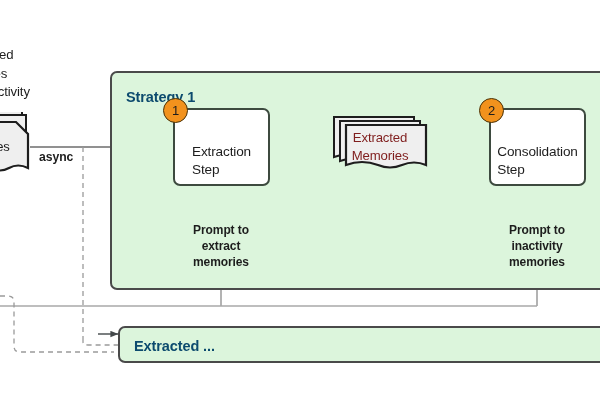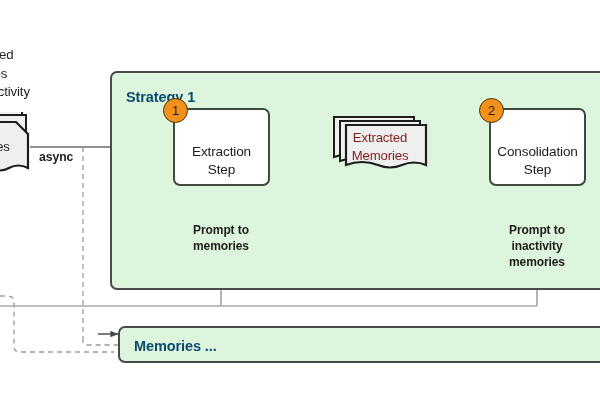--- a/index.html
+++ b/index.html
@@ -93,21 +93,21 @@
     border-radius: 7px;
     box-sizing: border-box;
     display: flex;
     align-items: center;
     justify-content: center;
   }
   .step-label {
     font-size: 13.6px;
     line-height: 18px;
     color: #1d1d1d;
-    text-align: center;
+    text-align: left;
     letter-spacing: -0.15px;
     margin-top: 27px;
   }
   #step-extraction { left: 173px; top: 108px; width: 97px; height: 78px; }
   #step-consolidation { left: 489px; top: 108px; width: 97px; height: 78px; }
 
   
   .badge {
     position: absolute;
     width: 25px;
@@ -256,26 +256,27 @@
   <div class="step" id="step-consolidation">
     <div class="step-label">
       <span>Consolidation</span><br>
       <span>Step</span>
     </div>
   </div>
   <div class="badge" id="badge-2">2</div>
 
   <div class="prompt" id="prompt-extract">
     <div>Prompt to</div>
+    <div>extract</div>
     <div>memories</div>
   </div>
 
   <div class="prompt" id="prompt-consolidate">
     <div>Prompt to</div>
     <div>inactivity</div>
     <div>memories</div>
   </div>
 
   <div class="group" id="group-strategy-more">
-    <div class="group-title" id="title-strategy-more">Memories ...</div>
+    <div class="group-title" id="title-strategy-more">Extracted ...</div>
   </div>
 
 </div>
 
 </body></html>

